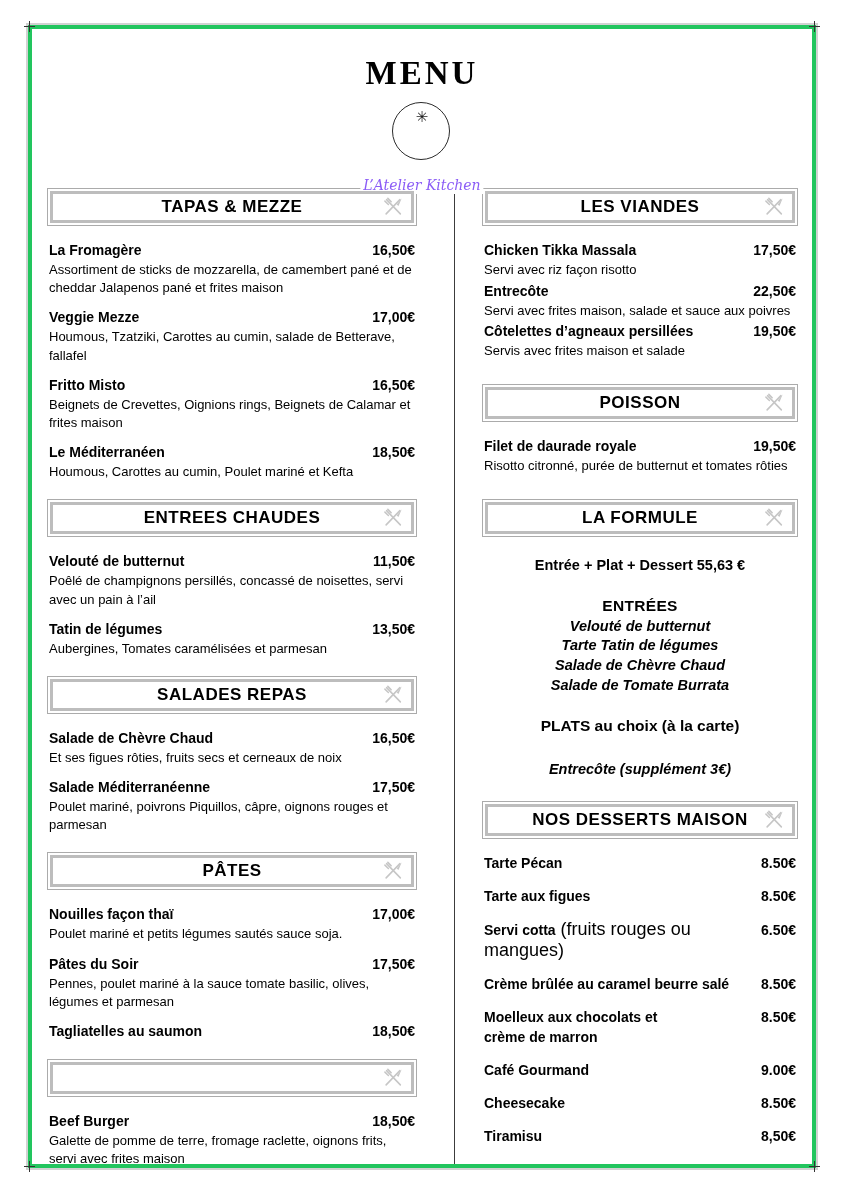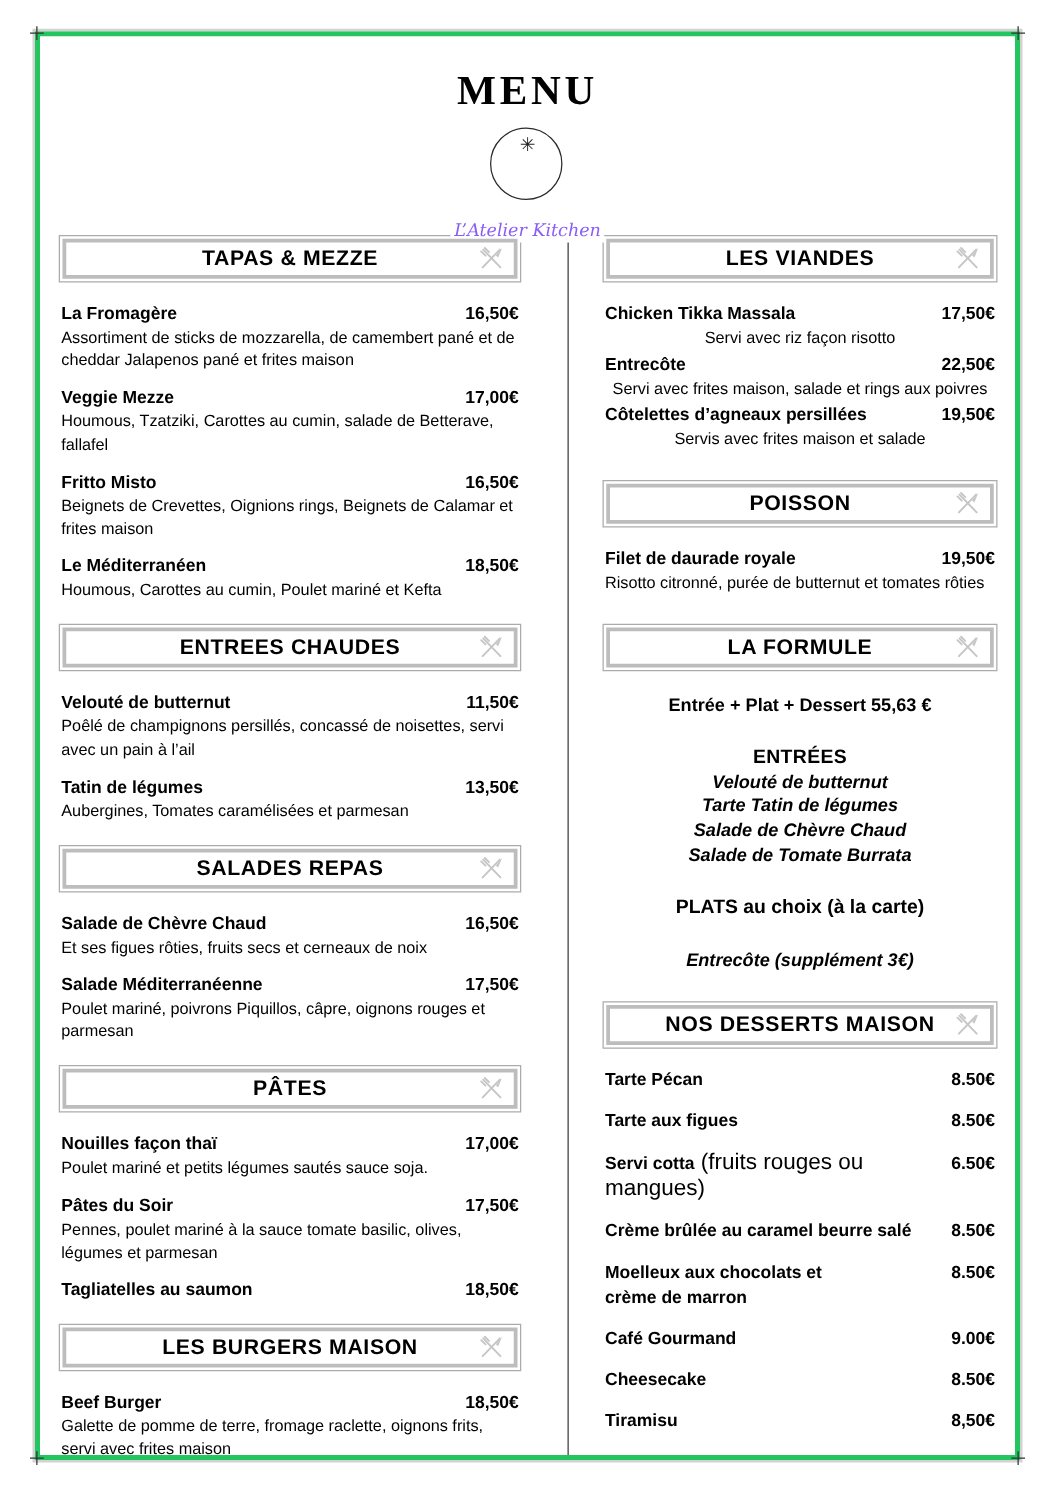--- a/index.html
+++ b/index.html
@@ -64,21 +64,21 @@
 
   
   .sec-items { margin-top:14px; padding:0 2px; }
   .mi { margin:1px 0 10px; }
   .mi-row { display:flex; justify-content:space-between; align-items:baseline; }
   .mi-name { font-weight:bold; font-size:14px; line-height:20px; white-space:pre-line; }
   .mi-suffix { font-weight:normal; font-size:18px; }
   .mi-price { font-weight:bold; font-size:14px; white-space:nowrap; margin-left:10px; }
   .mi-desc { margin:1px 0 0; font-size:13px; line-height:1.4; }
 
-  .compact .mi { margin:0 0 2px;text-align:center; }
+  .compact .mi { margin:0 0 2px; }
   .compact .mi-desc { line-height:1.35; }
 
   .rows .mi { margin:0 0 13px; }
   .rows .mi-name { max-width:270px; }
 
   
   .formule { text-align:center; }
   .f-intro { margin:20px 0 0; font-weight:bold; font-size:14.5px; }
   .f-sub   { margin:24px 0 2px; font-weight:bold; font-size:15.5px; letter-spacing:.3px; }
   .f-choice{ margin:0; font-weight:bold; font-style:italic; font-size:14.5px; line-height:1.35; }
@@ -271,21 +271,20 @@
       <span class="mi-price">18,50€</span>
     </div>
 
   </div>
 </div>
   </section>
 
   <section class="menu-section">
     <div class="sec-head">
       <div class="sec-head-in">
-        <h2 class="sec-title">LES BURGERS MAISON</h2>
         <span class="cutlery">
           <svg width="22" height="22" viewBox="0 0 24 24">
             <g stroke="#c6c6c6" stroke-width="1.7" fill="none" stroke-linecap="round">
               <path d="M5 4 L20 19.5"></path>
               <path d="M19.5 4 L4.5 19.5"></path>
               <path d="M3.2 5.6 L7 9.3"></path>
               <path d="M6.4 2.6 L10 6.2"></path>
             </g>
             <path d="M21.5 2.5 L16 9.2 L18 11 Z" fill="#c6c6c6"></path>
           </svg>
@@ -330,21 +329,21 @@
       <span class="mi-price">17,50€</span>
     </div>
     <p class="mi-desc">Servi avec riz façon risotto</p>
   </div>
 
   <div class="mi">
     <div class="mi-row">
       <span class="mi-name"><b class="nm">Entrecôte</b></span>
       <span class="mi-price">22,50€</span>
     </div>
-    <p class="mi-desc">Servi avec frites maison, salade et rings aux poivres</p>
+    <p class="mi-desc">Servi avec frites maison, salade et sauce aux poivres</p>
   </div>
 
   <div class="mi">
     <div class="mi-row">
       <span class="mi-name"><b class="nm">Côtelettes d’agneaux persillées</b></span>
       <span class="mi-price">19,50€</span>
     </div>
     <p class="mi-desc">Servis avec frites maison et salade</p>
   </div>
 </div>

